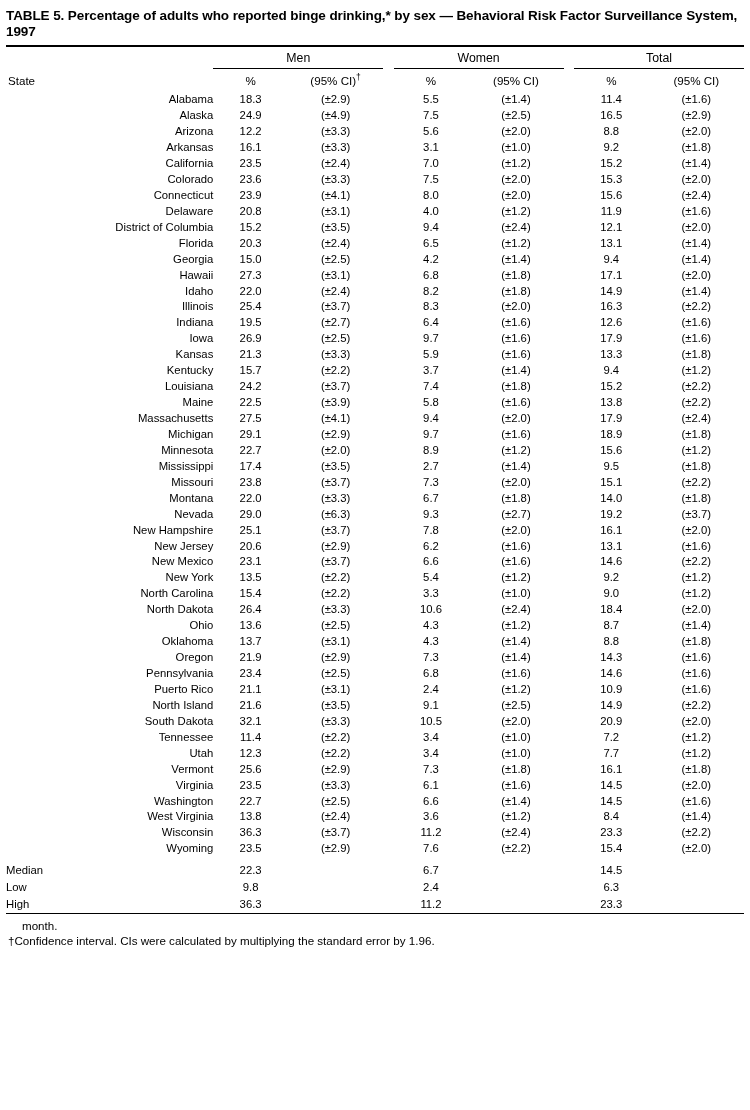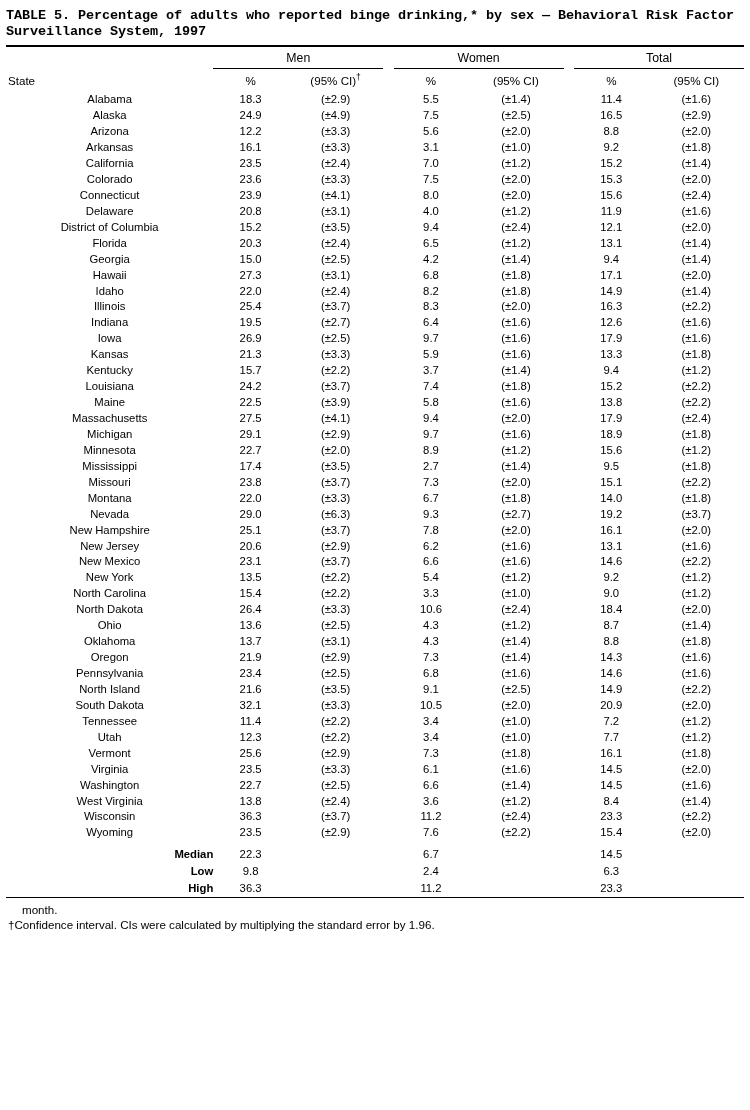--- a/index.html
+++ b/index.html
@@ -20,21 +20,20 @@
     position: relative;
     box-sizing: border-box;
     padding: 6px 6px 0 6px;
   }
   .title {
     font-size: 13.5px;
     font-weight: bold;
     line-height: 1.22;
     letter-spacing: -0.1px;
     margin: 2px 0 4px 0;
-    font-family: Liberation Mono, monospace;
   }
   .rule-thick {
     border-top: 2.2px solid #000;
     margin: 0;
   }
   .rule-thin {
     border-top: 1px solid #000;
     margin: 0;
   }
   table.data {
@@ -69,28 +68,28 @@
     font-size: 11.6px;
     font-weight: bold;
     text-align: center;
     padding-top: 2px !important;
     padding-bottom: 3px !important;
     margin-top: 16px;
   }
   thead .sub.state-lbl { text-align: left; padding-left: 2px !important; }
 
   tbody tr td { padding-top: 0.2px !important; }
-  .state-name { text-align: center; }
+  .state-name { text-align: right; }
   .num { text-align: center; }
 
   .summary td {
     font-weight: bold;
     padding-top: 1px !important;
   }
-  .summary .state-name { text-align: right; font-weight: bold; }
+  .summary .state-name { text-align: left; }
   .spacer-row td { height: 5px; }
 
   .footnotes {
     font-size: 11.6px;
     line-height: 1.32;
     margin-top: 4px;
     padding-left: 2px;
   }
   .footnotes div { margin: 0 0 0.5px 0; }
   .fn-indent { padding-left: 14px; }
@@ -546,20 +545,31 @@
           <td class="num">23.4</td>
           <td class="num">(±2.5)</td>
           <td></td>
           <td class="num">6.8</td>
           <td class="num">(±1.6)</td>
           <td></td>
           <td class="num">14.6</td>
           <td class="num">(±1.6)</td>
         </tr>
         <tr>
+          <td class="state-name">Puerto Rico</td>
+          <td class="num">21.1</td>
+          <td class="num">(±3.1)</td>
+          <td></td>
+          <td class="num">2.4</td>
+          <td class="num">(±1.2)</td>
+          <td></td>
+          <td class="num">10.9</td>
+          <td class="num">(±1.6)</td>
+        </tr>
+        <tr>
           <td class="state-name">North Island</td>
           <td class="num">21.6</td>
           <td class="num">(±3.5)</td>
           <td></td>
           <td class="num">9.1</td>
           <td class="num">(±2.5)</td>
           <td></td>
           <td class="num">14.9</td>
           <td class="num">(±2.2)</td>
         </tr>

